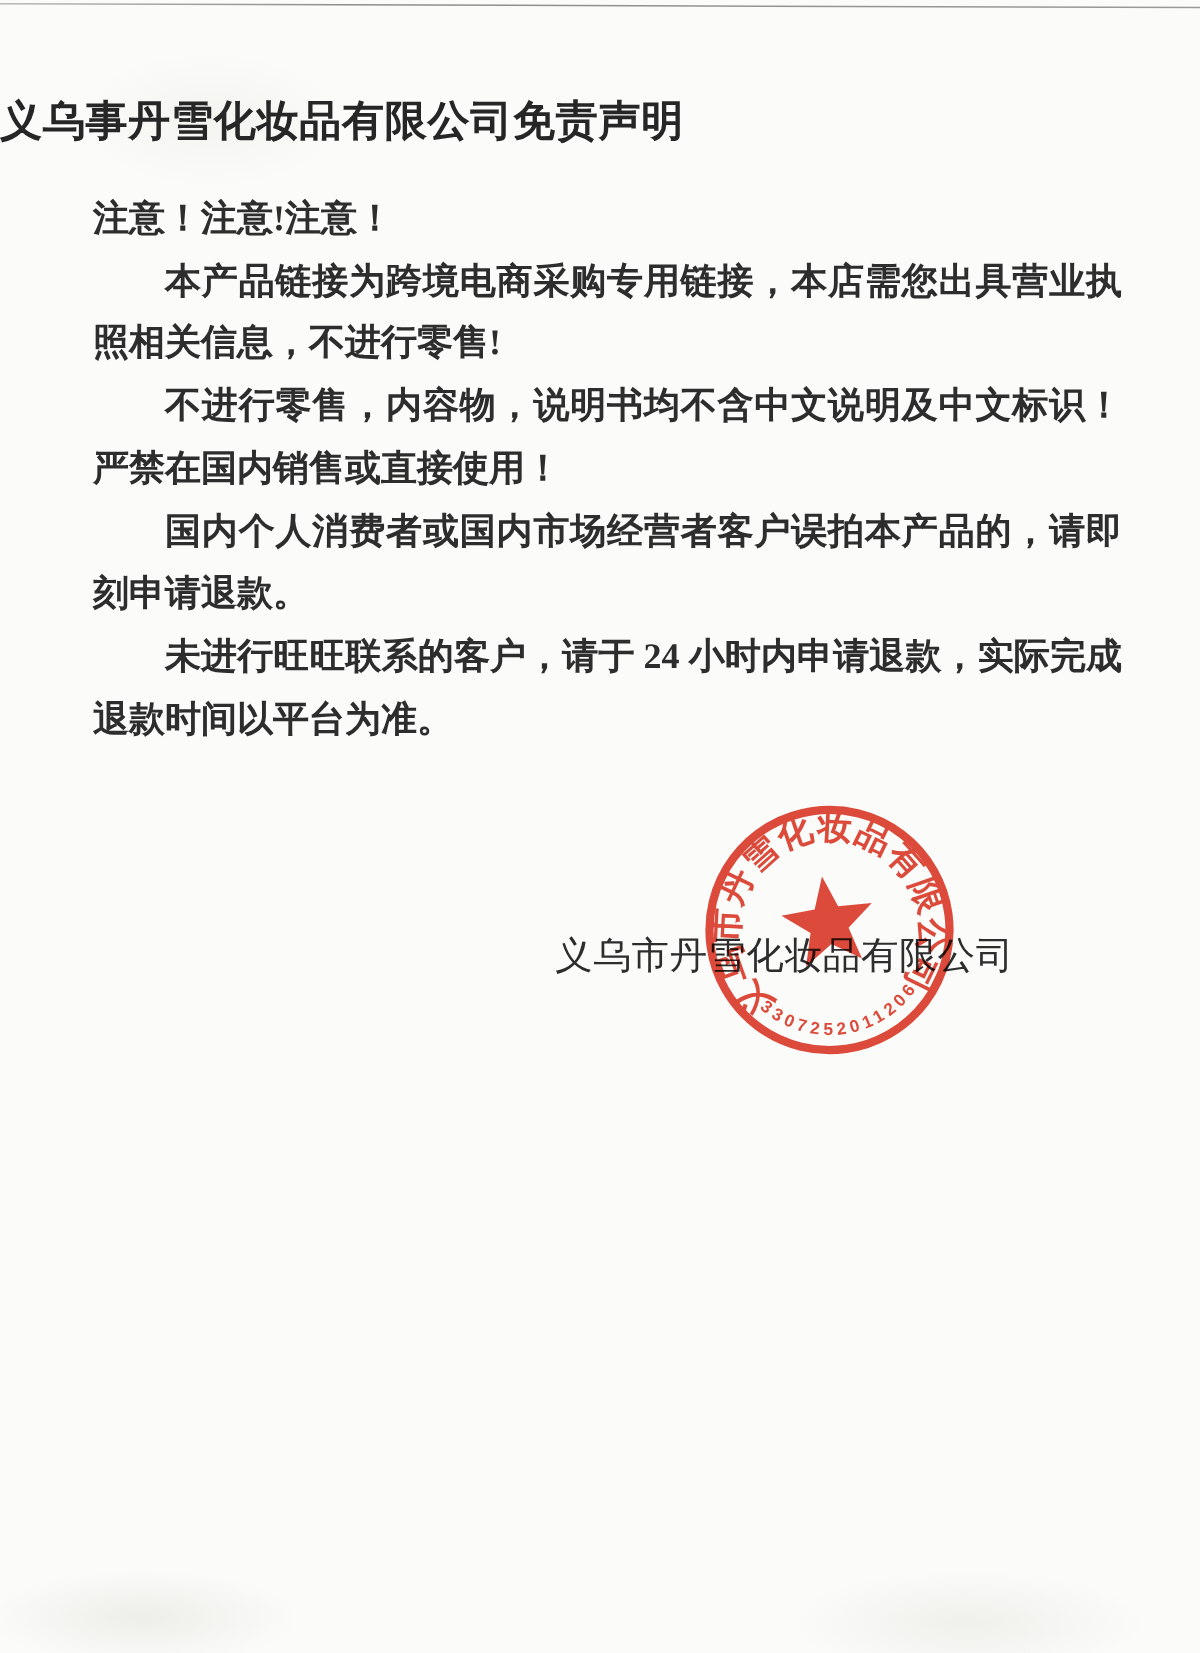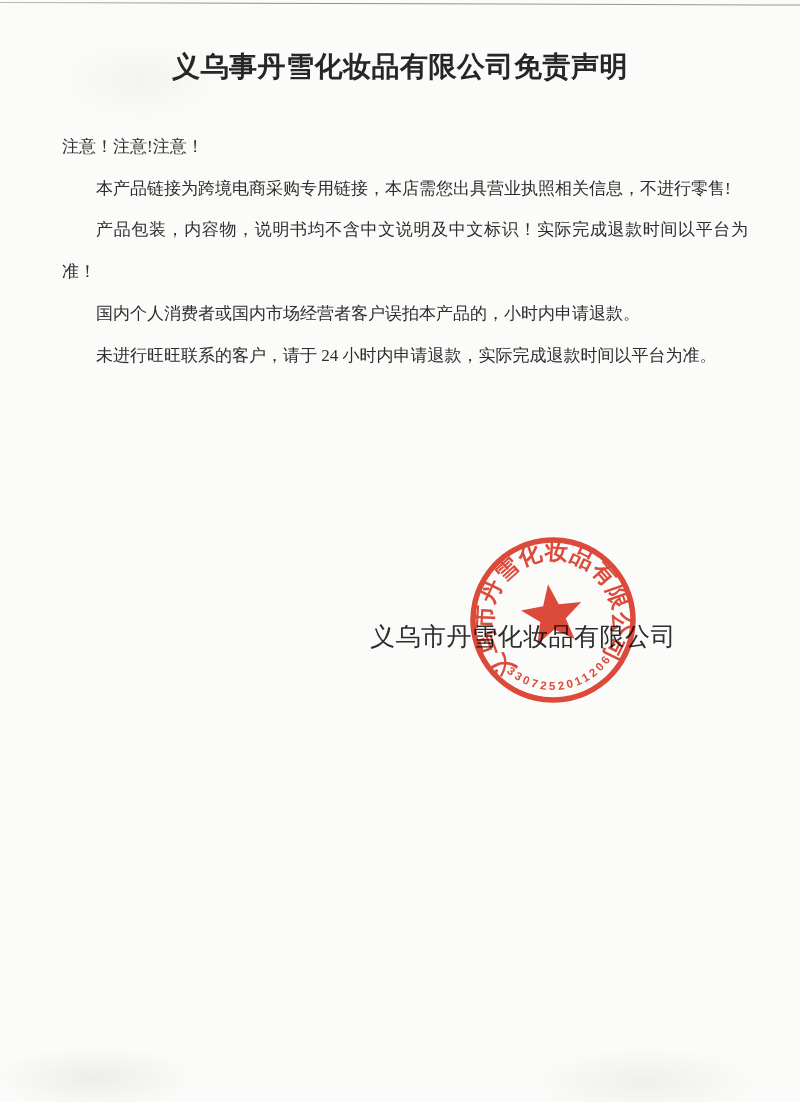--- a/index.html
+++ b/index.html
@@ -20,37 +20,38 @@
       radial-gradient(ellipse 130px 65px at 140px 80px, rgba(226,226,220,0.30), transparent 70%);
   }
   .scan-line-top {
     position: absolute; top: 2px; left: -4px;
     width: 810px; height: 1.4px;
     background: linear-gradient(90deg, #b9b9b6, #8d8d8a 30%, #9a9a97);
     transform: rotate(0.18deg);
     transform-origin: left center;
   }
   .doc-title {
-    position: absolute; top: 48px; left: 0;
+    position: absolute; top: 62px; left: 0;
     width: 100%;
     margin: 0;
-    text-align: center;
+    text-align: left;
     font-size: 28px;
     font-weight: 700;
     letter-spacing: 0.5px;
     color: #262626;
   }
   .doc-body {
     position: absolute;
     left: 62px; top: 126px;
     width: 686px;
-    font-size: 17px;
+    font-size: 24px;
     line-height: 41.7px;
     text-align: justify;
     color: #2d2d2d;
+    font-weight: bold;
   }
   .doc-body p { margin: 0; }
   .doc-body p.indent { text-indent: 2em; }
   .signature {
     position: absolute;
     left: 370px; top: 620px;
     font-size: 25px;
     letter-spacing: 0.5px;
     color: #2d2d2d;
     white-space: nowrap;
@@ -75,22 +76,22 @@
 
 <div class="page">
 
   <div class="scan-line-top"></div>
 
   <h1 class="doc-title">义乌事丹雪化妆品有限公司免责声明</h1>
 
   <div class="doc-body">
     <p>注意！注意!注意！</p>
     <p class="indent">本产品链接为跨境电商采购专用链接，本店需您出具营业执照相关信息，不进行零售!</p>
-    <p class="indent">产品包装，内容物，说明书均不含中文说明及中文标识！实际完成退款时间以平台为准！</p>
-    <p class="indent">国内个人消费者或国内市场经营者客户误拍本产品的，小时内申请退款。</p>
+    <p class="indent">不进行零售，内容物，说明书均不含中文说明及中文标识！严禁在国内销售或直接使用！</p>
+    <p class="indent">国内个人消费者或国内市场经营者客户误拍本产品的，请即刻申请退款。</p>
     <p class="indent">未进行旺旺联系的客户，请于 24 小时内申请退款，实际完成退款时间以平台为准。</p>
   </div>
 
   <div class="signature">义乌市丹雪化妆品有限公司</div>
 
   <svg class="stamp" viewBox="0 0 180 180" xmlns="http://www.w3.org/2000/svg">
     <defs>
       <path id="arcCompany" d="M 46.9 133.1 A 61 61 0 1 1 133.1 133.1" fill="none"></path>
       <path id="arcSerial" d="M 24.2 113.9 A 70 70 0 0 0 155.8 113.9" fill="none"></path>
     </defs>

